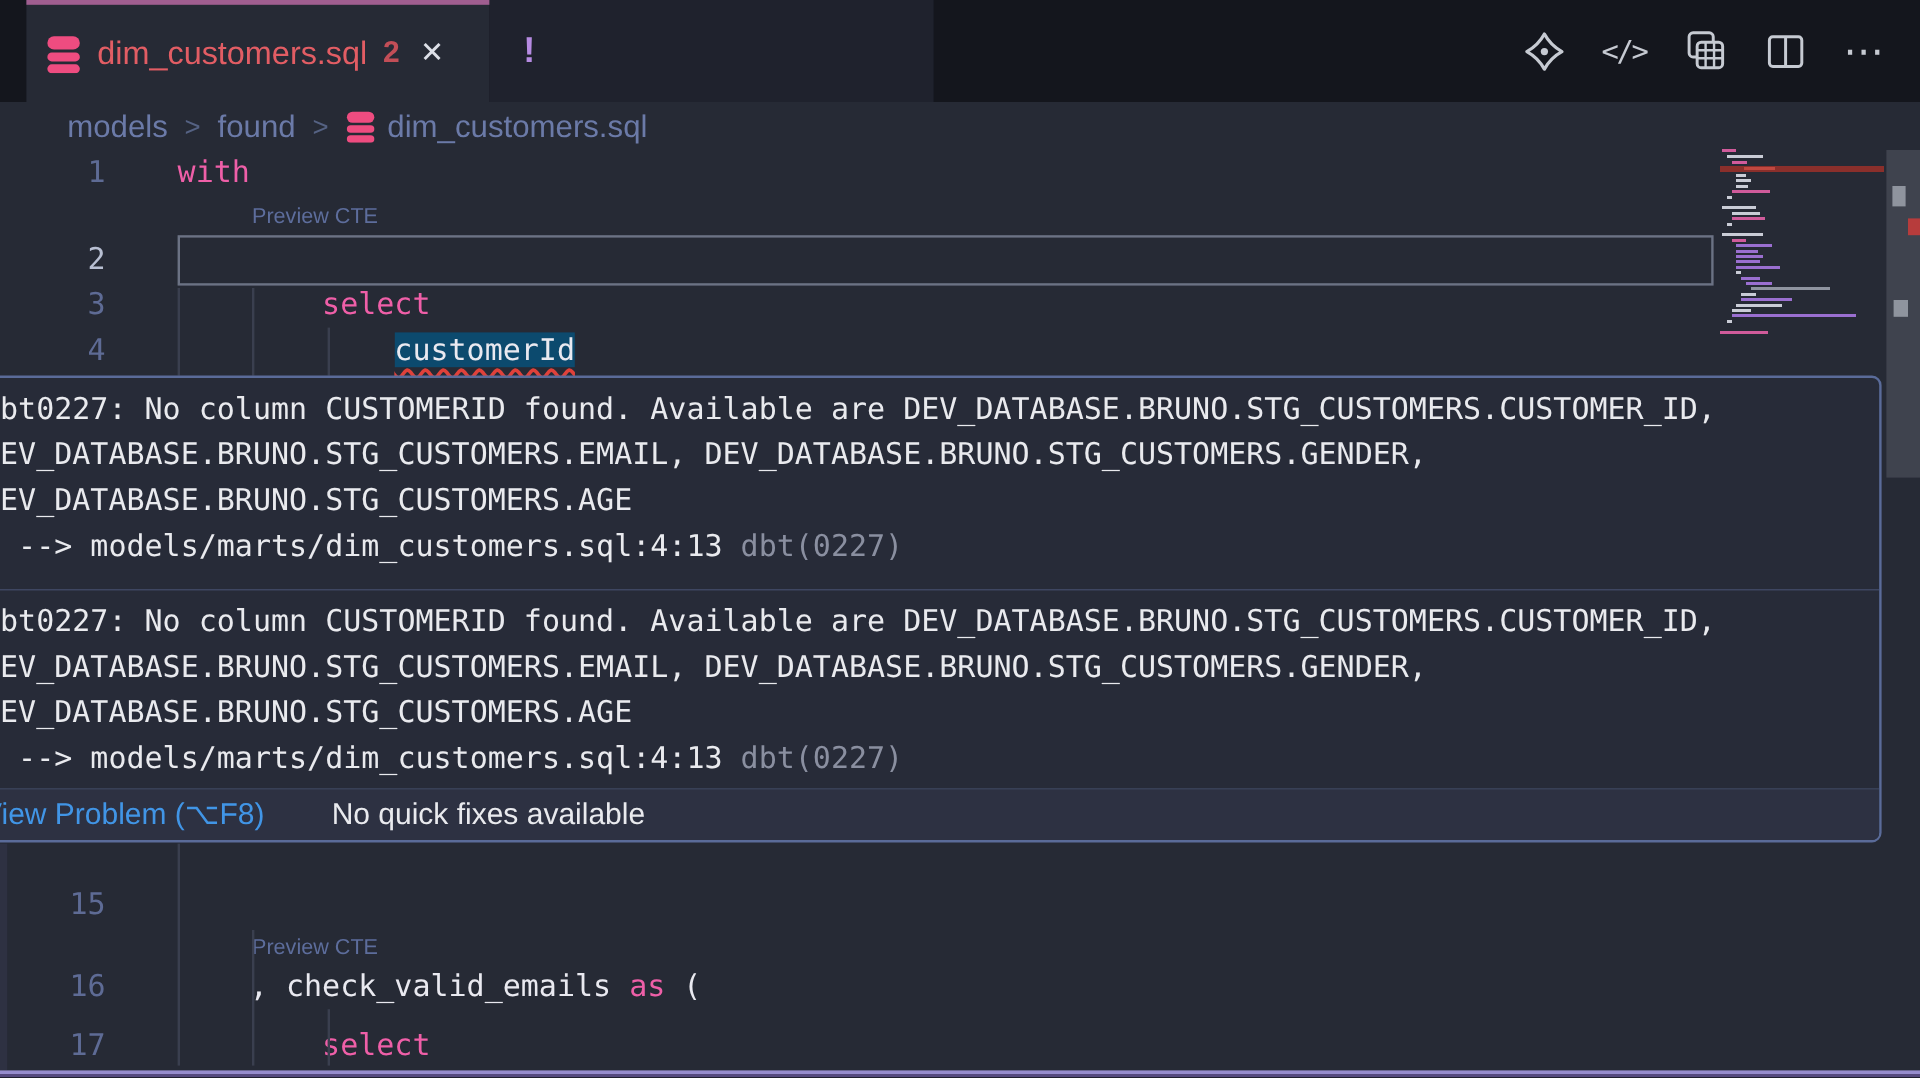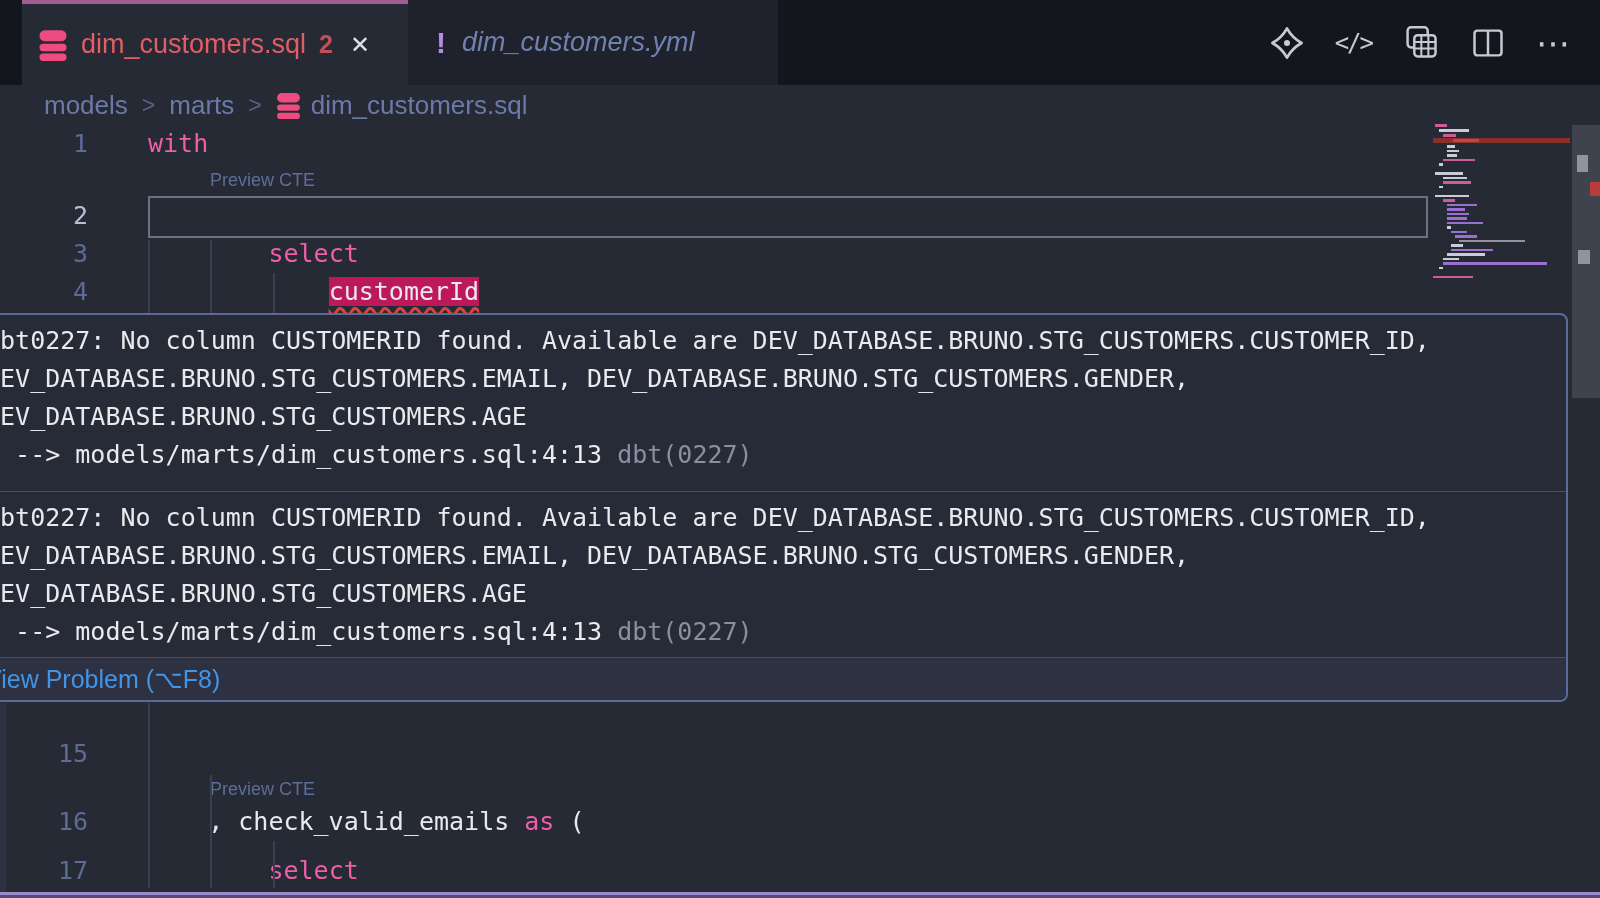--- a/index.html
+++ b/index.html
@@ -16,36 +16,36 @@
   .tab-badge{font-size:25px;color:#c24e57;font-weight:bold;}
   .tab-close{font-size:24px;color:#dde0e8;margin-left:4px;}
   .warn-glyph{color:#b68be2;font-size:30px;font-weight:bold;font-style:normal;}
   .toolbar{position:absolute;right:28px;top:0;height:85px;display:flex;align-items:center;gap:30px;color:#c6cad2;}
   .tbtn{display:flex;align-items:center;justify-content:center;min-width:36px;height:40px;cursor:pointer;}
   .code-glyph{font-family:"DejaVu Sans Mono",monospace;font-size:24px;letter-spacing:-2px;}
   .more-glyph{font-size:34px;letter-spacing:2px;}
 
   
   .breadcrumb{position:absolute;left:0;top:85px;width:1600px;height:40px;background:#262a35;
-              display:flex;align-items:center;padding-left:44px;gap:14px;font-size:26px;color:#6b7aa8;box-sizing:border-box;}
+              display:flex;align-items:center;padding-left:56px;gap:14px;font-size:26px;color:#6b7aa8;box-sizing:border-box;}
   .bc-sep{color:#556283;font-size:23px;}
   .bc-file{display:flex;align-items:center;gap:10px;}
 
   
   #code-rows{position:absolute;left:0;top:0;width:1600px;height:898px;}
   .crow{position:absolute;left:0;width:1433px;height:38px;}
   .ln{position:absolute;left:0;top:0;width:88px;text-align:right;font-family:"DejaVu Sans Mono",monospace;
       font-size:25px;line-height:38px;color:#5e6b95;}
   .ln.cur{color:#b8bfd2;}
   .ct{position:absolute;left:148px;top:0;font-family:"DejaVu Sans Mono",monospace;font-size:25px;line-height:38px;
       white-space:pre;color:#e9e9f0;text-align:right;}
   .tk-kw{color:#ef5fa8;}
   .tk-pl{color:#e9e9f0;}
   .tk-br{border:2px solid #99a0af;background:#3a3f4d;border-radius:2px;padding:0 1px;}
-  .tk-sel{background:#be185d;text-decoration:underline wavy #e0413a;text-decoration-thickness:3px;text-underline-offset:7px;}
+  .tk-sel{background:#0c4a6e;text-decoration:underline wavy #e0413a;text-decoration-thickness:3px;text-underline-offset:7px;}
   .cursor{display:inline-block;width:3px;height:32px;background:#eceef4;vertical-align:-7px;margin-left:2px;}
   .lens{position:absolute;font-size:18px;color:#5d6d9c;cursor:pointer;line-height:28px;}
   .linebox{position:absolute;left:148px;top:196px;width:1280px;height:42px;border:2px solid #6b7284;box-sizing:border-box;}
   .guide{position:absolute;width:2px;background:#3a3f4f;}
   .left-strip{position:absolute;left:0;top:703px;width:6px;height:189px;background:#2e3142;}
 
   
   .minimap{position:absolute;left:1433px;top:124px;width:137px;height:172px;cursor:pointer;}
   .vthumb{position:absolute;left:1572px;top:125px;width:28px;height:273px;background:#3f434e;cursor:pointer;}
   .ov-marker{position:absolute;}
@@ -77,21 +77,20 @@
         <rect x="1" y="1" width="22" height="9" rx="4.5" fill="#ee4c80"></rect>
         <rect x="1" y="12" width="22" height="6" rx="3" fill="#ee4c80"></rect>
         <rect x="1" y="20" width="22" height="6" rx="3" fill="#ee4c80"></rect>
       </svg>
       <span class="tab-title">dim_customers.sql</span>
       <span class="tab-badge">2</span>
       <span class="tab-close">✕</span>
     </div>
     <div class="tab inactive">
       <span class="warn-glyph">!</span>
-      <span class="tab-title">dim_customers.yml</span>
     </div>
     <div class="toolbar">
       <span class="tbtn">
         <svg width="36" height="36" viewBox="0 0 32 32">
           <path d="M16 3 C19 8.5 23.5 13 29 16 C23.5 19 19 23.5 16 29 C13 23.5 8.5 19 3 16 C8.5 13 13 8.5 16 3 Z" fill="none" stroke="#c6cad2" stroke-width="2.4" stroke-linejoin="round"></path>
           <circle cx="16" cy="16" r="2.7" fill="#c6cad2"></circle>
         </svg>
       </span>
       <span class="tbtn code-glyph">&lt;/&gt;</span>
       <span class="tbtn">
@@ -107,21 +106,21 @@
           <path d="M16 5 v22" stroke="#c6cad2" stroke-width="2.2"></path>
         </svg>
       </span>
       <span class="tbtn more-glyph">⋯</span>
     </div>
   </div>
 
   <div class="breadcrumb">
     <span>models</span>
     <span class="bc-sep">&gt;</span>
-    <span>marts</span>
+    <span>found</span>
     <span class="bc-sep">&gt;</span>
     <span class="bc-file">
       <svg class="dbicon" width="25" height="27" viewBox="0 0 24 26">
         <rect x="1" y="1" width="22" height="9" rx="4.5" fill="#ee4c80"></rect>
         <rect x="1" y="12" width="22" height="6" rx="3" fill="#ee4c80"></rect>
         <rect x="1" y="20" width="22" height="6" rx="3" fill="#ee4c80"></rect>
       </svg>
       <span>dim_customers.sql</span>
     </span>
   </div>
@@ -217,17 +216,18 @@
         </div>
         <div class="hblock" style="height: 166px;">
           <div class="hline">dbt0227: No column CUSTOMERID found. Available are DEV_DATABASE.BRUNO.STG_CUSTOMERS.CUSTOMER_ID,</div>
           <div class="hline">DEV_DATABASE.BRUNO.STG_CUSTOMERS.EMAIL, DEV_DATABASE.BRUNO.STG_CUSTOMERS.GENDER,</div>
           <div class="hline">DEV_DATABASE.BRUNO.STG_CUSTOMERS.AGE</div>
           <div class="hline"><span>  --&gt; models/marts/dim_customers.sql:4:13 </span><span class="hsrc">dbt(0227)</span></div>
         </div>
       </div>
     <div class="hover-status">
       <span class="hover-link">View Problem (⌥F8)</span>
+      <span class="hover-nofix">No quick fixes available</span>
     </div>
   </div>
 
   <div class="bottom-accent"></div>
 </div>
 
 </body></html>

